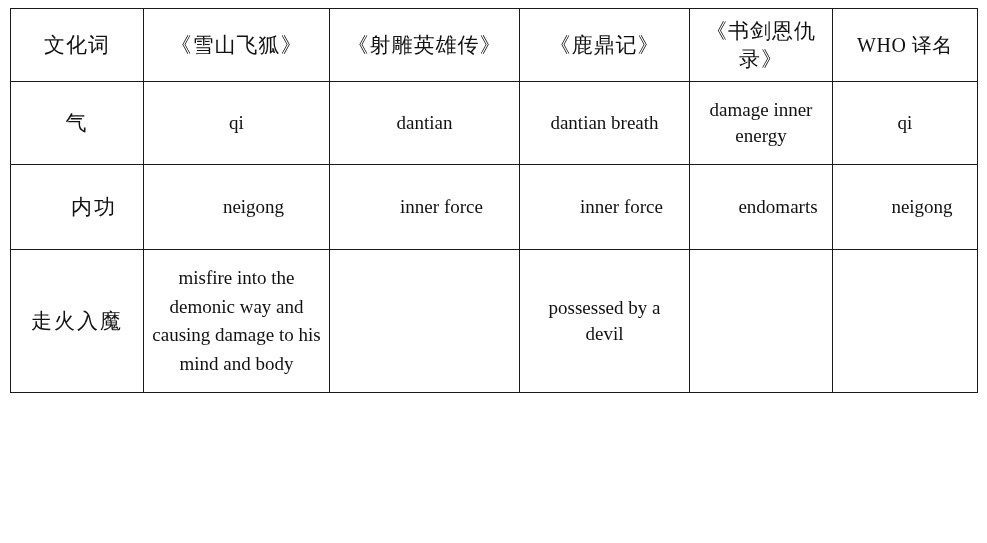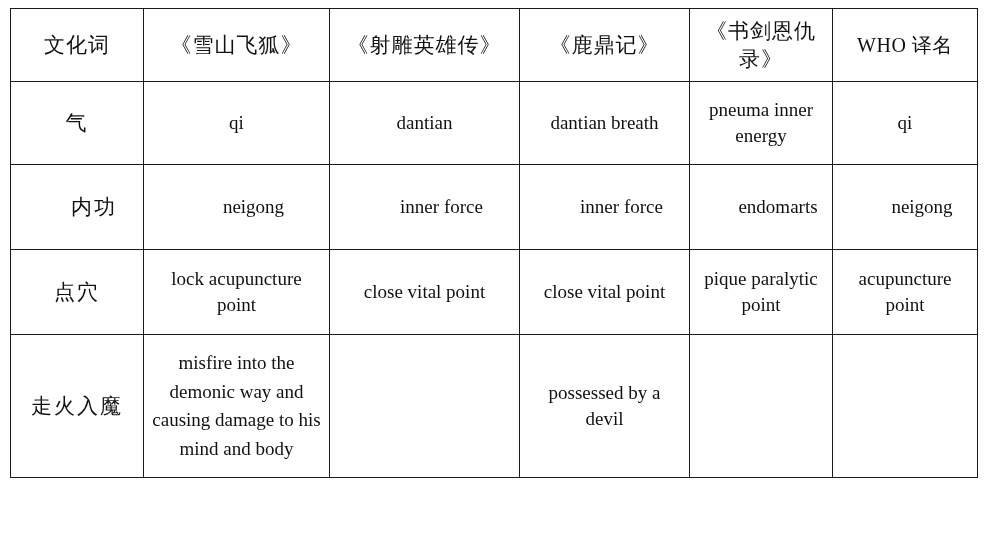--- a/index.html
+++ b/index.html
@@ -91,38 +91,30 @@
         <th class="zh-head">《书剑恩仇录》</th>
         <th class="en-head">WHO 译名</th>
       </tr>
     </thead>
     <tbody>
       <tr class="r0">
         <td class="zh-term">气</td>
         <td>qi</td>
         <td>dantian</td>
         <td>dantian breath</td>
-        <td>pneuma inner energy</td>
+        <td>damage inner energy</td>
         <td>qi</td>
       </tr>
       <tr class="r2">
         <td class="zh-term">内功</td>
         <td>neigong</td>
         <td>inner force</td>
         <td>inner force</td>
         <td>endomarts</td>
         <td>neigong</td>
-      </tr>
-      <tr class="r3">
-        <td class="zh-term">点穴</td>
-        <td>lock acupuncture point</td>
-        <td>close vital point</td>
-        <td>close vital point</td>
-        <td>pique paralytic point</td>
-        <td>acupuncture point</td>
       </tr>
       <tr class="r4">
         <td class="zh-term">走火入魔</td>
         <td class="long">misfire into the demonic way and causing damage to his mind and body</td>
         <td class="empty"></td>
         <td>possessed by a devil</td>
         <td class="empty"></td>
         <td class="empty"></td>
       </tr>
     </tbody>

